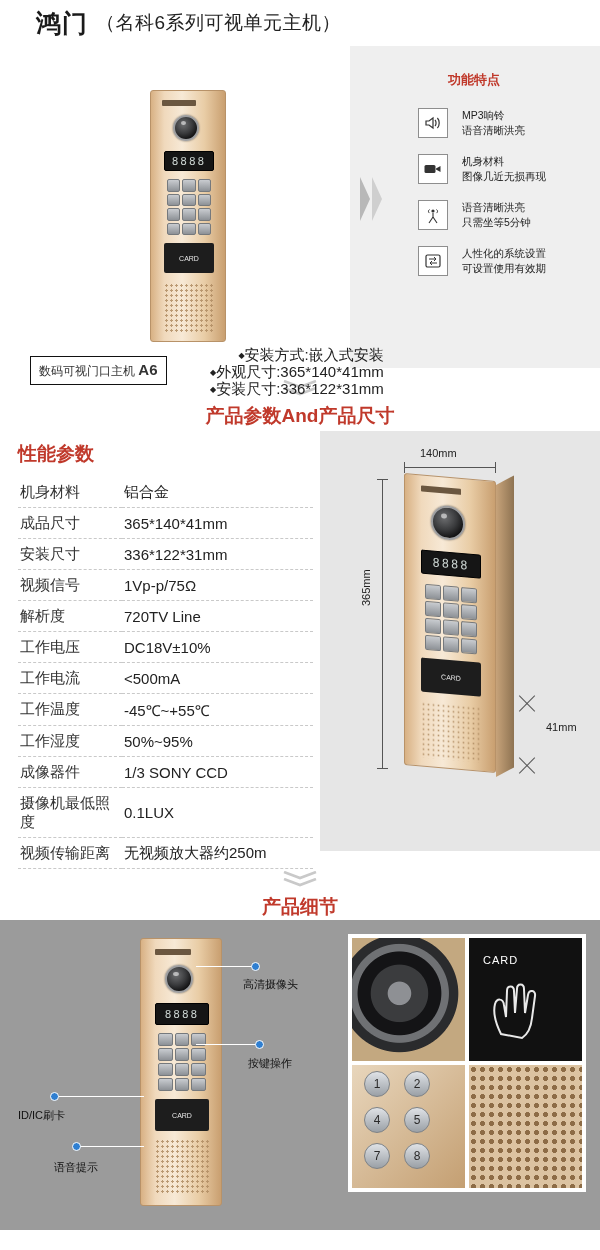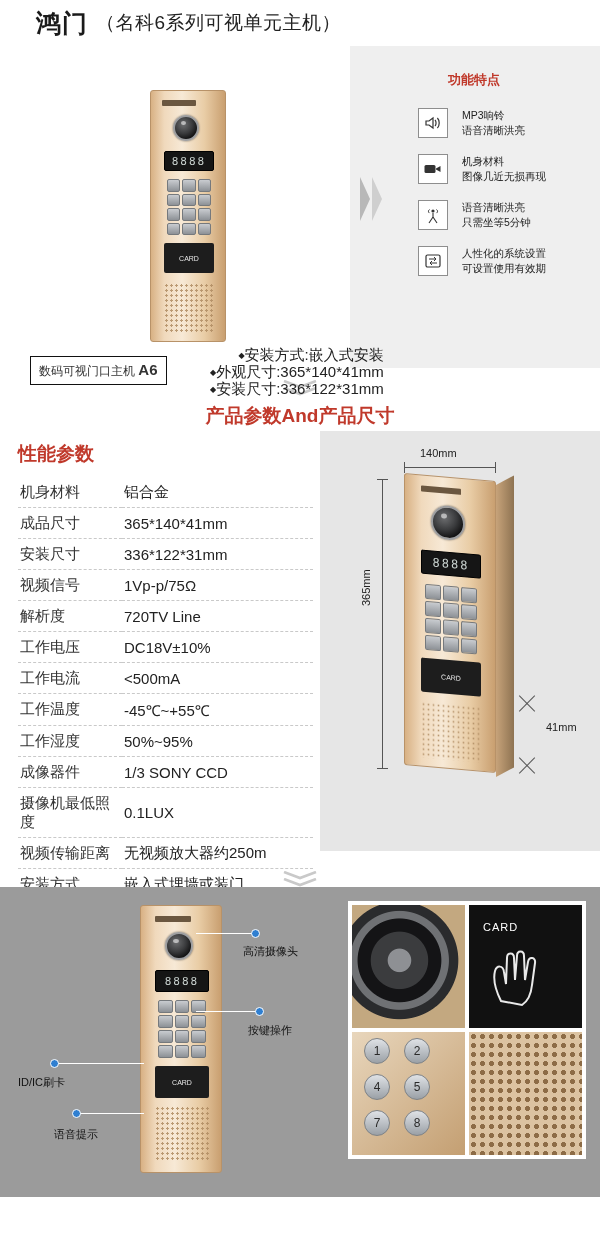--- a/index.html
+++ b/index.html
@@ -472,24 +472,20 @@
             <td class="v">1/3 SONY CCD</td>
           </tr>
         <tr>
             <td class="k">摄像机最低照度</td>
             <td class="v">0.1LUX</td>
           </tr>
         <tr>
             <td class="k">视频传输距离</td>
             <td class="v">无视频放大器约250m</td>
           </tr>
-        <tr>
-            <td class="k">安装方式</td>
-            <td class="v">嵌入式埋墙或装门</td>
-          </tr>
       </tbody>
     </table>
   </div>
 
   <div class="dimpanel">
 
     <div class="dim-label" style="left:100px;top:16px;">140mm</div>
     <div class="dim-line" style="left:84px;top:36px;width:92px;height:1px;"></div>
     <div class="dim-line" style="left:84px;top:31px;width:1px;height:11px;"></div>
     <div class="dim-line" style="left:175px;top:31px;width:1px;height:11px;"></div>
@@ -536,20 +532,21 @@
   </div>
 </div>
 
 <div class="chev-block">
   <svg class="chev" viewBox="0 0 34 9">
       <path d="M1 1l16 6 16-6" fill="none" stroke="#c9c9c9" stroke-width="2.6"></path>
     </svg>
   <svg class="chev" viewBox="0 0 34 9">
       <path d="M1 1l16 6 16-6" fill="none" stroke="#c9c9c9" stroke-width="2.6"></path>
     </svg>
+  <div class="chev-label">产品细节</div>
 </div>
 
 <div class="sec3">
 
   <div class="device" style="position:absolute;left:140px;top:18px;width:82px;height:268px;">
     <div class="dev-logo" style="left:14px;top:10px;width:36px;height:6px;"></div>
     <div class="dev-cam" style="left:24px;top:26px;width:28px;height:28px;"></div>
     <div class="dev-screen" style="left:14px;top:64px;width:54px;height:22px;">
       <span style="font-size:11px;">8888</span>
     </div>

